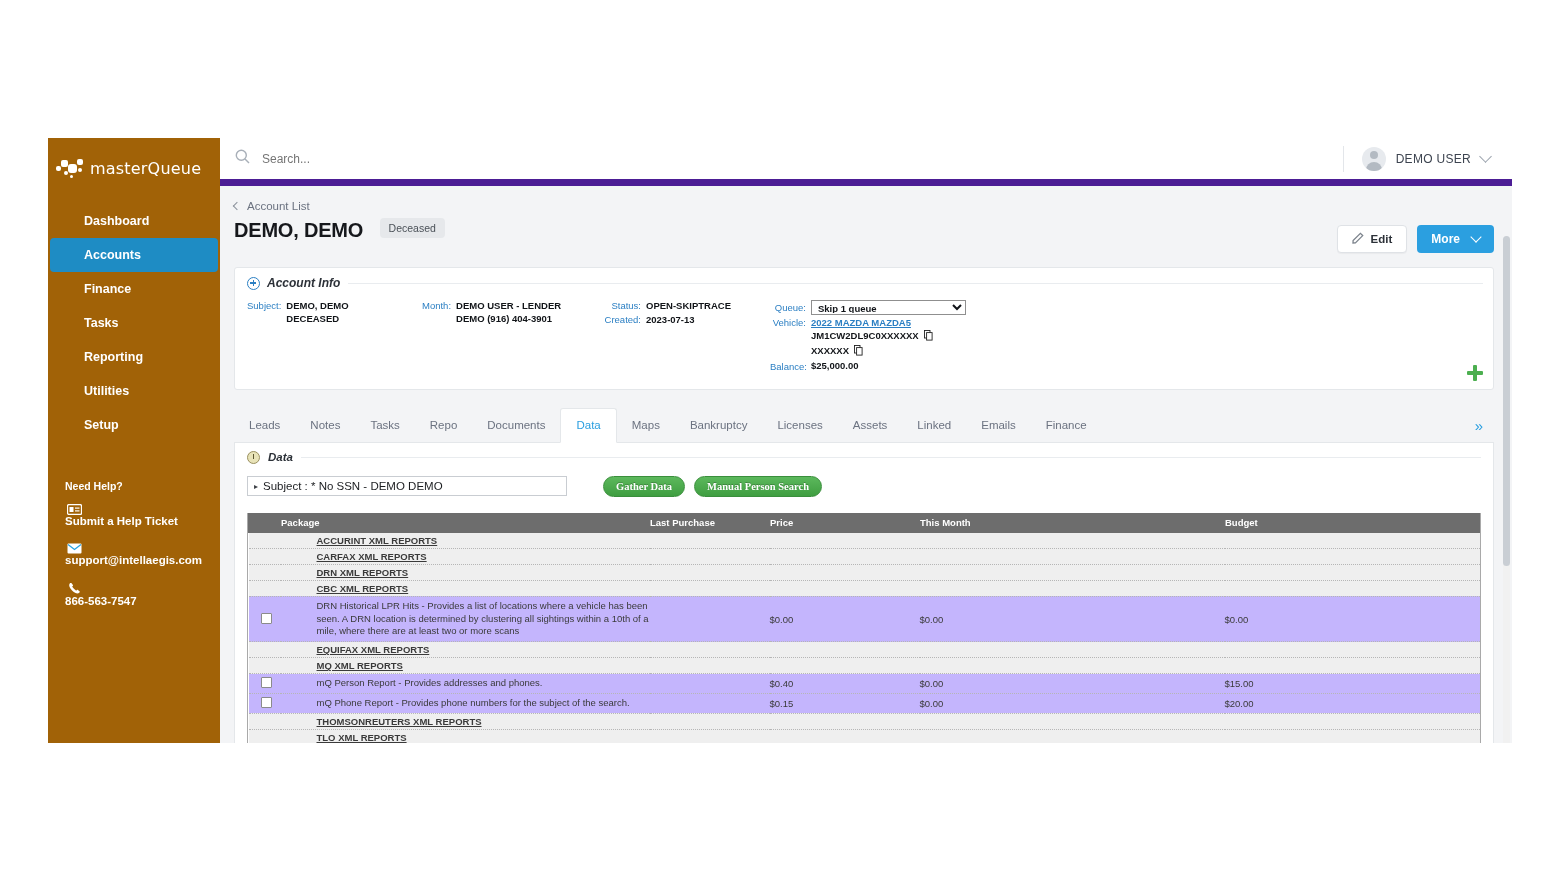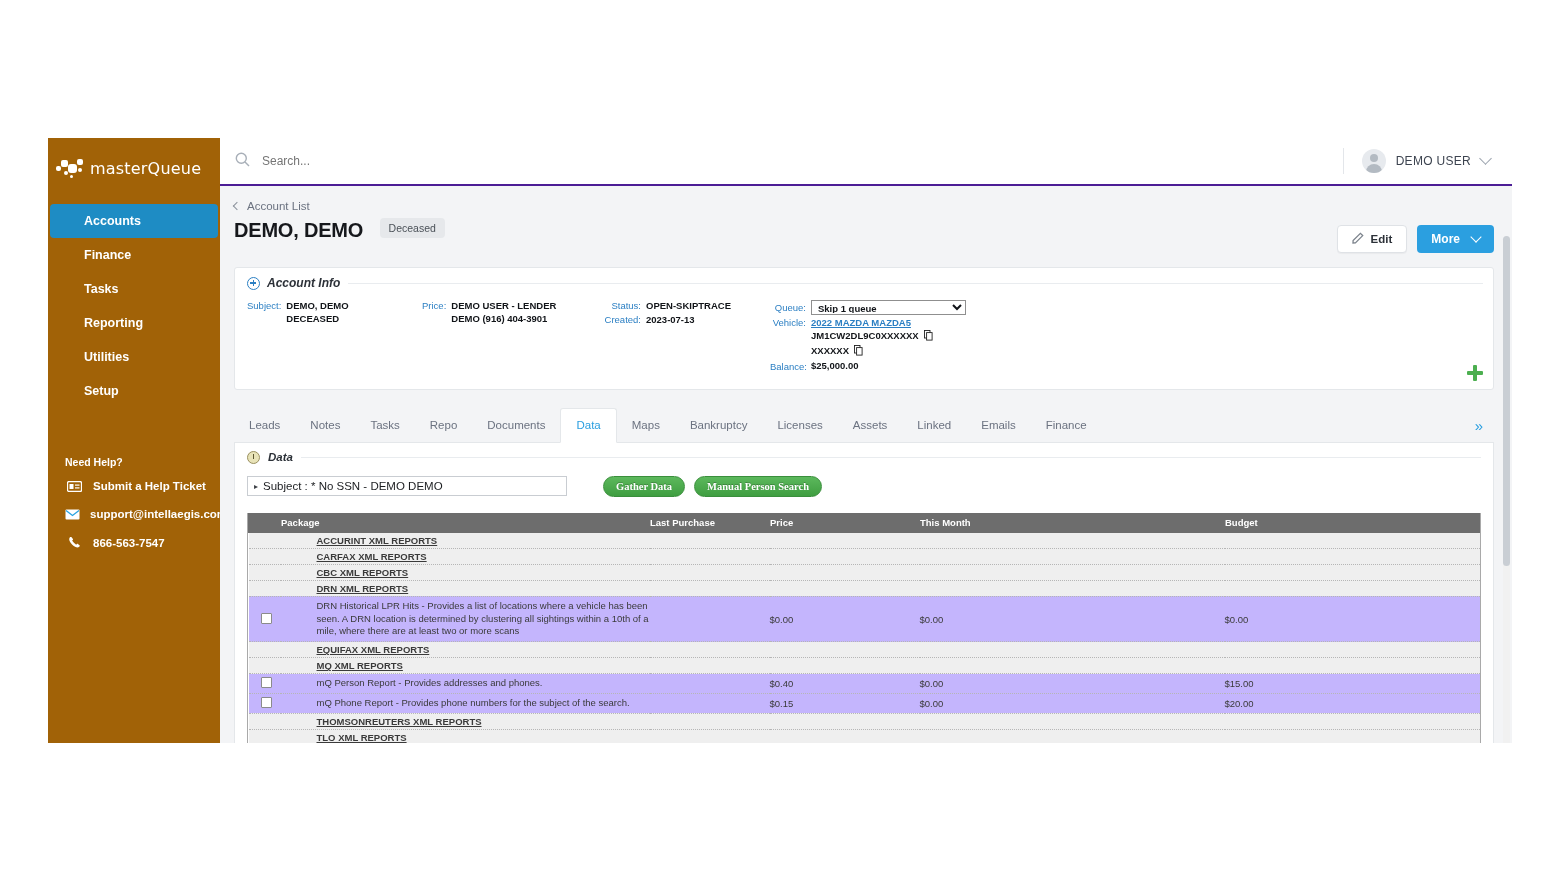--- a/index.html
+++ b/index.html
@@ -52,43 +52,44 @@
     margin: 0 0 0 0;
   }
   .nav-item.active {
     background: #1e8cc4;
     border-radius: 4px;
     margin: 0 2px;
     padding-left: 34px;
   }
   .help-block {
     position: absolute;
-    left: 0; top: 318px;
+    left: 0; top: 342px;
     width: 100%;
     padding-left: 17px;
   }
   .help-title { font-size: 10.5px; font-weight: bold; margin-bottom: 12px; }
   .help-row {
-    display: flex; align-items: center;
+    display: flex; 
     margin-bottom: 16px;
     font-size: 11.5px; font-weight: bold;
     cursor: pointer;
+    flex-direction: column;
   }
   .help-row .hicon {
     width: 18px; margin-right: 10px; display: inline-flex;
     align-items: center; justify-content: center;
   }
   .help-row svg { display:block; }
 
   
   .main { flex: 1; display: flex; flex-direction: column; background: #f3f4f6; min-width: 0; position: relative;}
   .topbar {
     height: 48px; background: #ffffff;
     display: flex; align-items: center;
-    border-bottom: 2px solid #4c1d95;
+    border-bottom: 7px solid #4c1d95;
     flex: 0 0 48px;
   }
   .search-area { display: flex; align-items: center; padding-left: 15px; flex: 1; }
   .search-input {
     border: 0; outline: 0; font-size: 12px; color: #9aa2ad;
     background: transparent; margin-left: 10px; width: 300px;
     font-family: "Liberation Sans", sans-serif;
   }
   .user-area { display: flex; align-items: center; padding-right: 22px; height: 100%; }
   .user-divider { width: 1px; height: 26px; background: #e3e6ea; margin-right: 18px; }
@@ -301,20 +302,23 @@
         <i style="left:12px; top:7px;  width:9px; height:9px; border-radius:3px;"></i>
         <i style="left:21px; top:2px;  width:6px; height:6px;"></i>
         <i style="left:22px; top:11px; width:4px; height:4px;"></i>
         <i style="left:8px;  top:14px; width:4px; height:4px;"></i>
         <i style="left:14px; top:18px; width:3px; height:3px;"></i>
       </div>
       <span class="logo-text">masterQueue</span>
     </div>
 
     <div class="nav">
+      <div class="nav-item">
+          <span>Dashboard</span>
+        </div>
       <div class="nav-item active">
           <span>Accounts</span>
         </div>
       <div class="nav-item">
           <span>Finance</span>
         </div>
       <div class="nav-item">
           <span>Tasks</span>
         </div>
       <div class="nav-item">
@@ -424,21 +428,21 @@
 
               <div class="ac-col col-subject">
                 <span class="lbl">Subject:</span>
                 <span class="val">
                   <span>DEMO, DEMO</span><br>
                   <span>DECEASED</span>
                 </span>
               </div>
 
               <div class="ac-col col-client">
-                <span class="lbl">Price:</span>
+                <span class="lbl">Month:</span>
                 <span class="val">
                   <span>DEMO USER - LENDER</span><br>
                   <span>DEMO (916) 404-3901</span>
                 </span>
               </div>
 
               <div class="col-status">
                 <div class="kv">
                   <span class="lbl" style="width:44px">Status:</span>
                   <span class="val">OPEN-SKIPTRACE</span>
@@ -552,29 +556,29 @@
                 <tr class="grp">
                   <td></td>
                   <td class="gname">CARFAX XML REPORTS</td>
                   <td></td>
                     <td></td>
                     <td></td>
                     <td></td>
                 </tr>
                 <tr class="grp">
                   <td></td>
+                  <td class="gname">DRN XML REPORTS</td>
+                  <td></td>
+                    <td></td>
+                    <td></td>
+                    <td></td>
+                </tr>
+                <tr class="grp">
+                  <td></td>
                   <td class="gname">CBC XML REPORTS</td>
-                  <td></td>
-                    <td></td>
-                    <td></td>
-                    <td></td>
-                </tr>
-                <tr class="grp">
-                  <td></td>
-                  <td class="gname">DRN XML REPORTS</td>
                   <td></td>
                     <td></td>
                     <td></td>
                     <td></td>
                 </tr>
 
                 <tr class="item">
                   <td><span class="cb"></span></td>
                   <td class="iname">DRN Historical LPR Hits - Provides a list of locations where a vehicle has been seen. A DRN location is determined by clustering all sightings within a 10th of a mile, where there are at least two or more scans</td>
                   <td class="num"></td>

